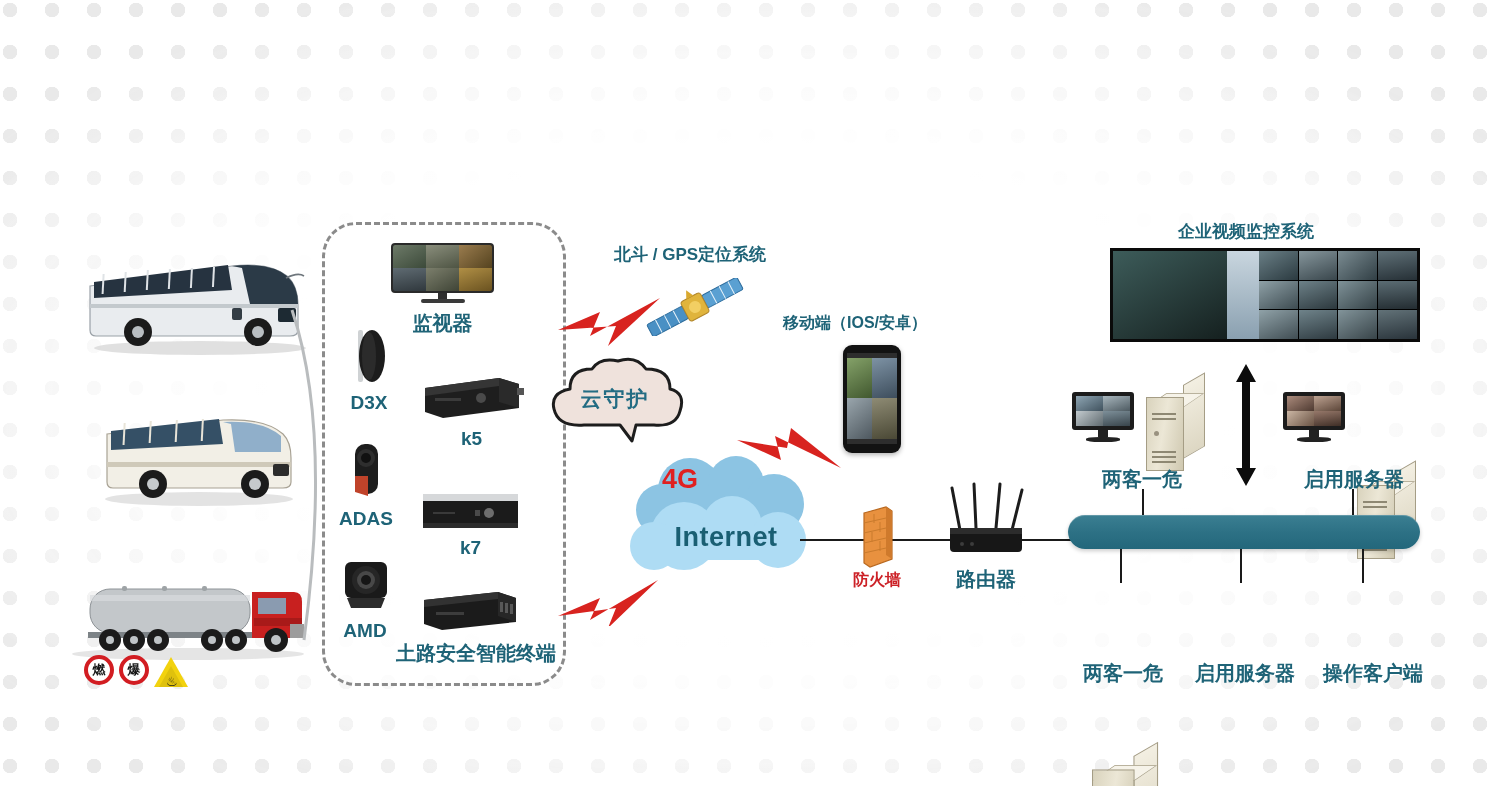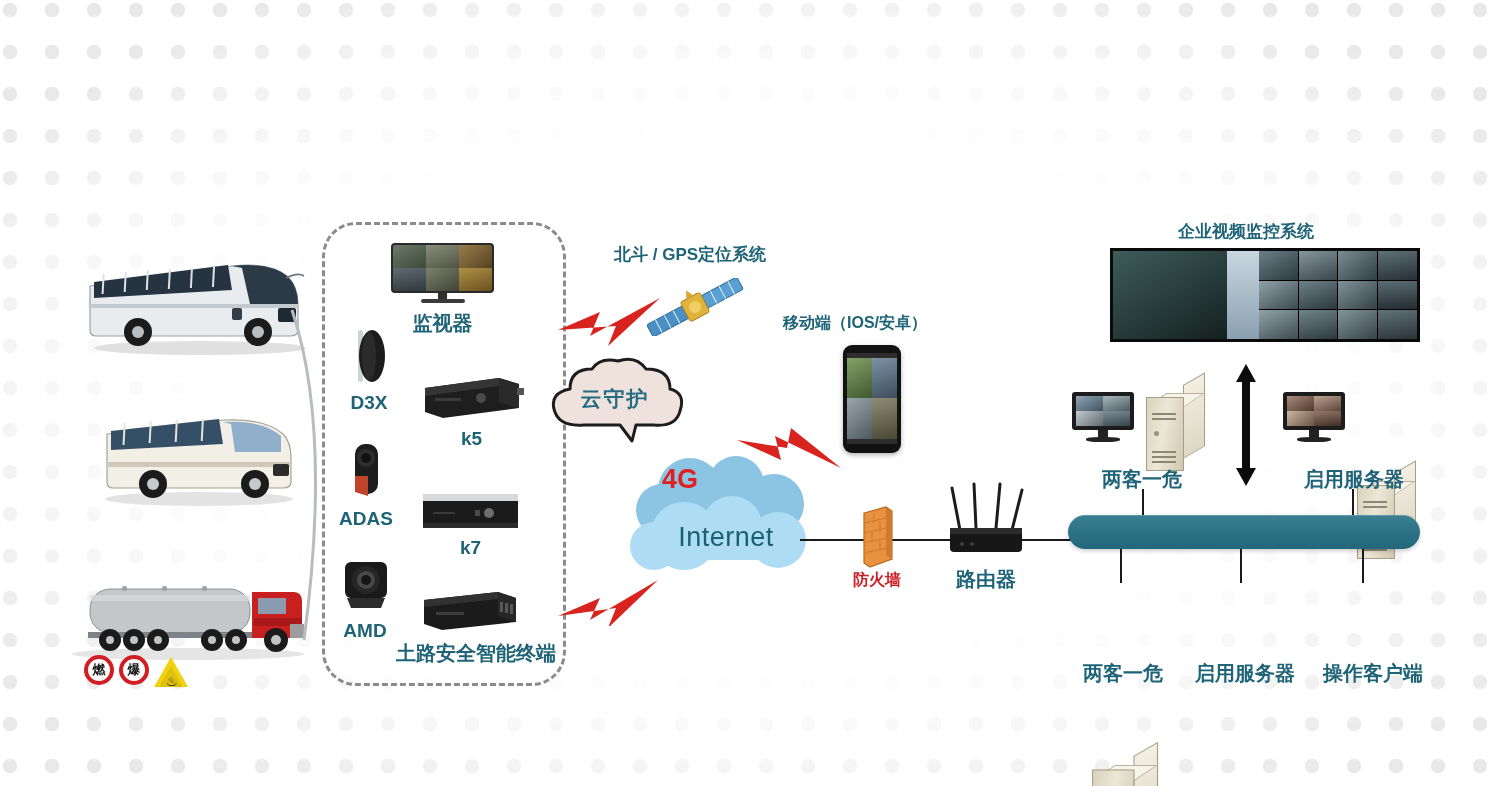--- a/index.html
+++ b/index.html
@@ -395,21 +395,21 @@
       </g>
       <g fill="#aedcf4">
         <circle cx="56" cy="88" r="34"></circle>
           <circle cx="104" cy="78" r="30"></circle>
         <circle cx="150" cy="92" r="28"></circle>
           <circle cx="26" cy="98" r="24"></circle>
         <rect x="26" y="78" width="124" height="34"></rect>
       </g>
     </svg>
     <div class="abs" style="left:34px;top:16px;color:#e02020;font-size:27px;font-weight:bold;">4G</div>
-    <div class="abs" style="left:0;top:74px;width:196px;text-align:center;color:#1a5f73;font-size:27px;font-weight:normal;letter-spacing:.5px;">Internet</div>
+    <div class="abs" style="left:0;top:74px;width:196px;text-align:center;color:#1a5f73;font-size:27px;font-weight:bold;letter-spacing:.5px;">Internet</div>
   </div>
 
   <div class="wire abs" style="left:800px;top:539px;width:290px;height:2px;"></div>
 
   <div class="abs" style="left:858px;top:505px;width:38px;height:68px;">
     <svg viewBox="0 0 38 68" width="38" height="68">
       <path d="M6 8 L28 2 L34 6 L34 54 L12 62 L6 58 Z" fill="#e8913f" stroke="#b9681f" stroke-width="1.2"></path>
       <path d="M28 2 L34 6 L34 54 L28 50 Z" fill="#cf7a2c"></path>
       <g stroke="#c97b2d" stroke-width="1">
         <line x1="6" y1="18" x2="28" y2="13"></line>

